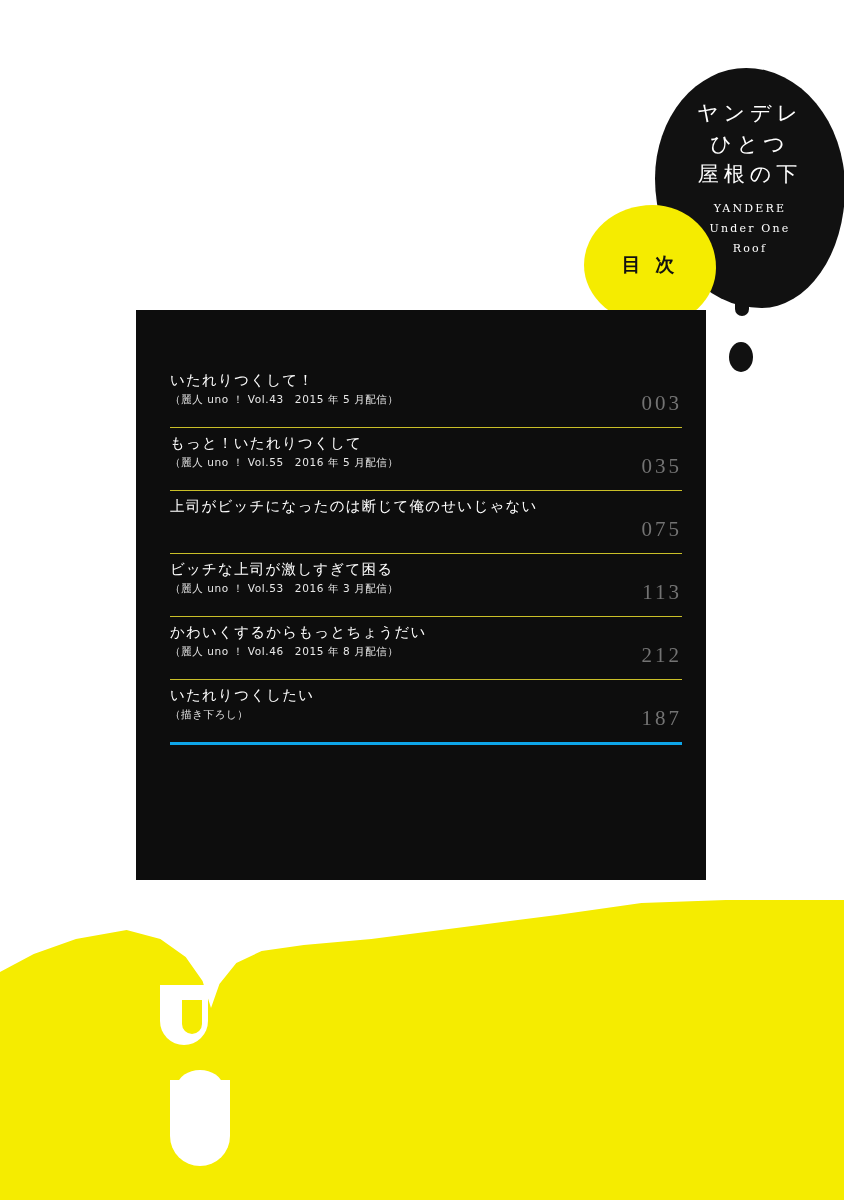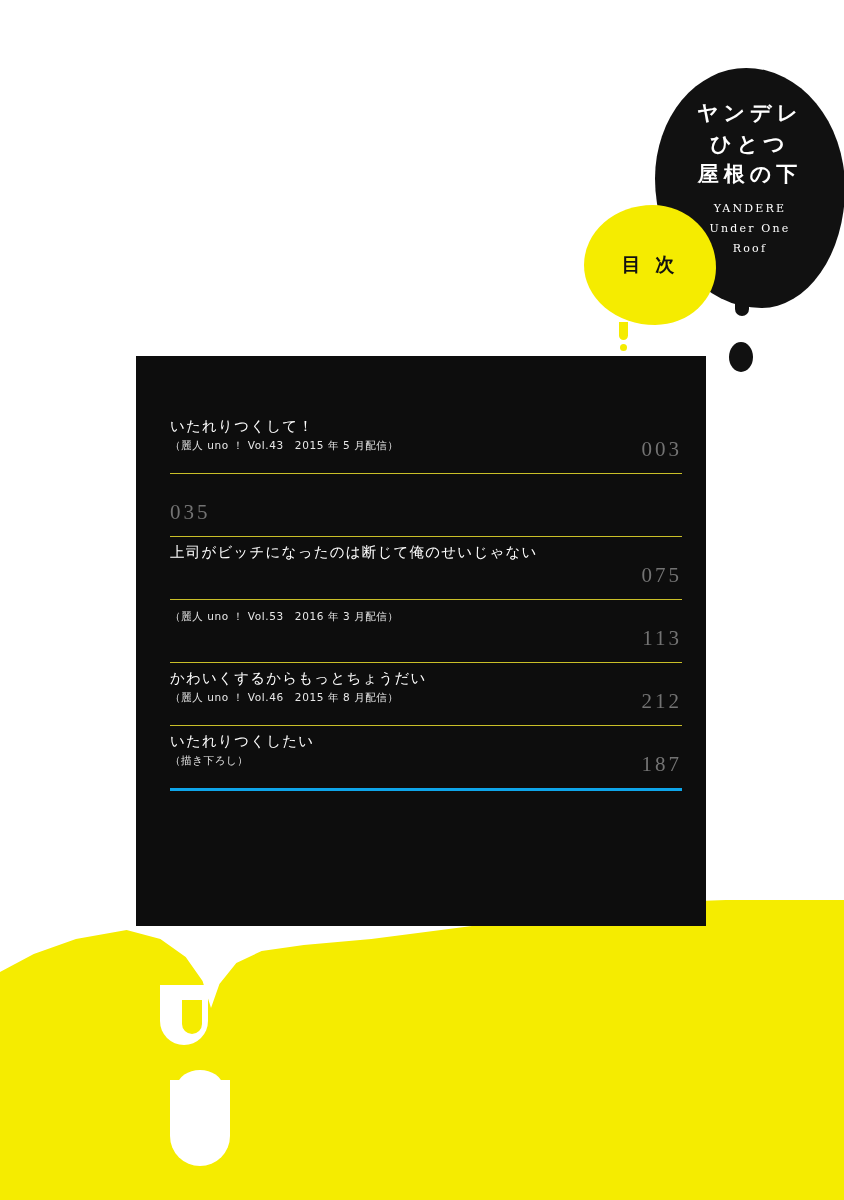--- a/index.html
+++ b/index.html
@@ -151,39 +151,38 @@
     top: 98px;
     width: 190px;
     text-align: center;
     color: #ffffff;
   }
   .title-jp {
     font-family: "DejaVu Sans", sans-serif;
     font-size: 21px;
     letter-spacing: 5px;
     line-height: 1.46;
-    font-weight: bold;
+    font-weight: normal;
   }
   .title-en {
     margin-top: 9px;
     font-family: "DejaVu Serif", serif;
     font-size: 11px;
     letter-spacing: 2.2px;
     line-height: 1.8;
   }
 
   
   .toc-panel {
     position: absolute;
     left: 136px;
     top: 310px;
     width: 570px;
     height: 570px;
     background: #0d0d0d;
-    margin-top: 46px;
   }
   .toc-list {
     position: absolute;
     left: 34px;
     top: 55px;
     width: 512px;
   }
   .toc-row {
     position: relative;
     height: 62px;
@@ -262,32 +261,37 @@
 
       <div class="toc-row">
         <div class="toc-row-texts">
           <div class="toc-title">いたれりつくして！</div>
           <div class="toc-sub">（麗人 uno ！ Vol.43　2015 年 5 月配信）</div>
         </div>
         <div class="toc-page">003</div>
       </div>
 
       <div class="toc-row">
+        <div class="toc-row-texts">
+          <div class="toc-title">もっと！いたれりつくして</div>
+          <div class="toc-sub">（麗人 uno ！ Vol.55　2016 年 5 月配信）</div>
+        </div>
         <div class="toc-page">035</div>
       </div>
 
       <div class="toc-row">
         <div class="toc-row-texts">
           <div class="toc-title">上司がビッチになったのは断じて俺のせいじゃない</div>
         </div>
         <div class="toc-page">075</div>
       </div>
 
       <div class="toc-row">
         <div class="toc-row-texts">
+          <div class="toc-title">ビッチな上司が激しすぎて困る</div>
           <div class="toc-sub">（麗人 uno ！ Vol.53　2016 年 3 月配信）</div>
         </div>
         <div class="toc-page">113</div>
       </div>
 
       <div class="toc-row">
         <div class="toc-row-texts">
           <div class="toc-title">かわいくするからもっとちょうだい</div>
           <div class="toc-sub">（麗人 uno ！ Vol.46　2015 年 8 月配信）</div>
         </div>

